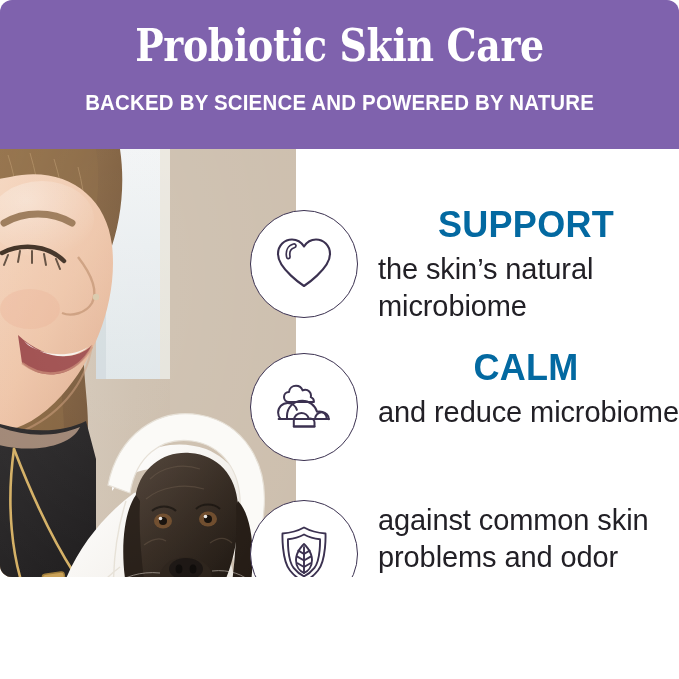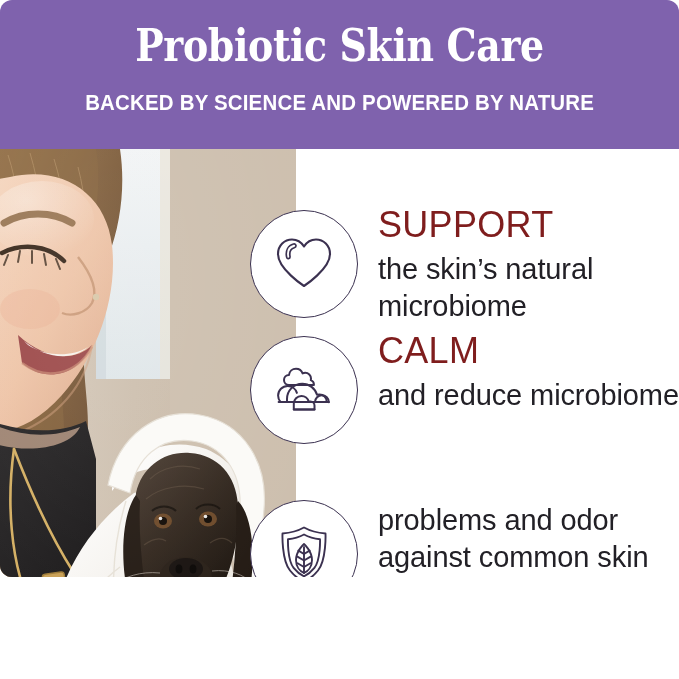--- a/index.html
+++ b/index.html
@@ -87,21 +87,21 @@
   
   .feature {
     position: absolute;
     left: 0;
     width: 679px;
     height: 120px;
     display: flex;
     align-items: flex-start;
   }
   .feature-1 { top: 200px; }
-  .feature-2 { top: 326px; }
+  .feature-2 { top: 343px; }
   .feature-3 { top: 490px; }
 
   .icon-badge {
     position: absolute;
     width: 108px;
     height: 108px;
     border-radius: 50%;
     background: #ffffff;
     border: 1.6px solid #3b3150;
     box-sizing: border-box;
@@ -115,27 +115,28 @@
 
   .feature-text {
     position: absolute;
     left: 378px;
     top: 6px;
     width: 296px;
   }
   .feature-heading {
     margin: 0;
     padding: 0;
-    color: #7f1d1d;
+    color: #0369a1;
     font-family: "Liberation Sans", sans-serif;
-    font-weight: 400;
+    font-weight: 700;
     font-size: 36px;
     line-height: 1.08;
     letter-spacing: 0.3px;
     white-space: nowrap;
+    text-align: center;
   }
   .feature-body {
     margin: 0;
     padding: 0;
     margin-top: 6px;
     color: #222026;
     font-family: "Liberation Sans", sans-serif;
     font-weight: 400;
     font-size: 29px;
     line-height: 1.28;
@@ -406,19 +407,19 @@
           <line x1="36" y1="36" x2="41.6" y2="32.6"></line>
           <line x1="36" y1="42.5" x2="29.4" y2="38.6"></line>
           <line x1="36" y1="42.5" x2="42.6" y2="38.6"></line>
           <line x1="36" y1="49" x2="29.6" y2="45.2"></line>
           <line x1="36" y1="49" x2="42.4" y2="45.2"></line>
         </g>
       </svg>
     </div>
     <div class="feature-text">
       <div class="feature-body">
+        <span>against common skin</span>
         <span>problems and odor</span>
-        <span>against common skin</span>
       </div>
     </div>
   </div>
 
 </div>
 
 </body></html>

